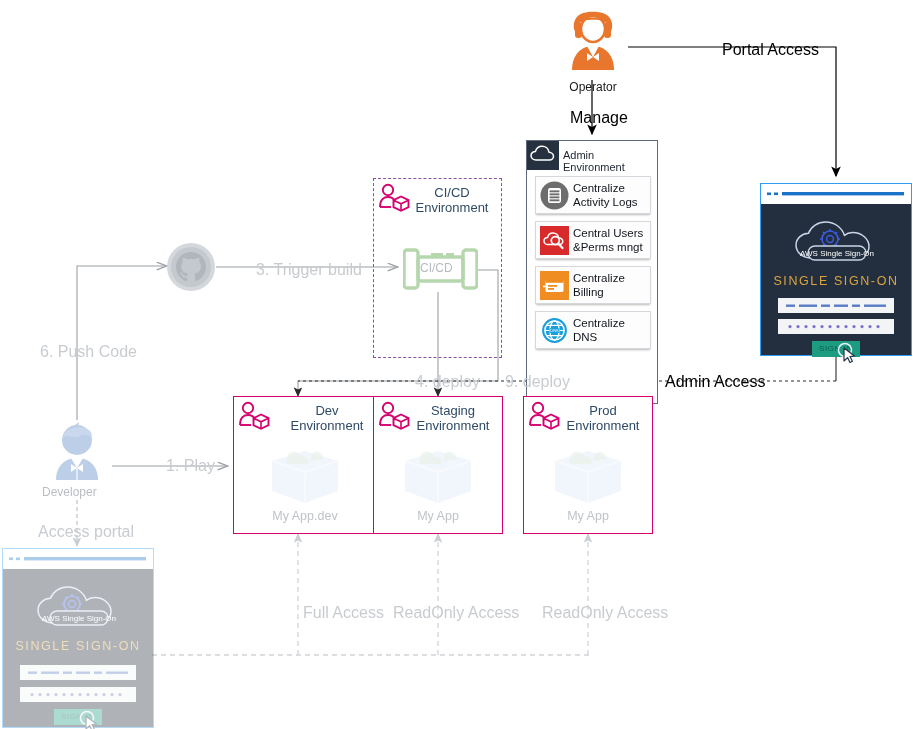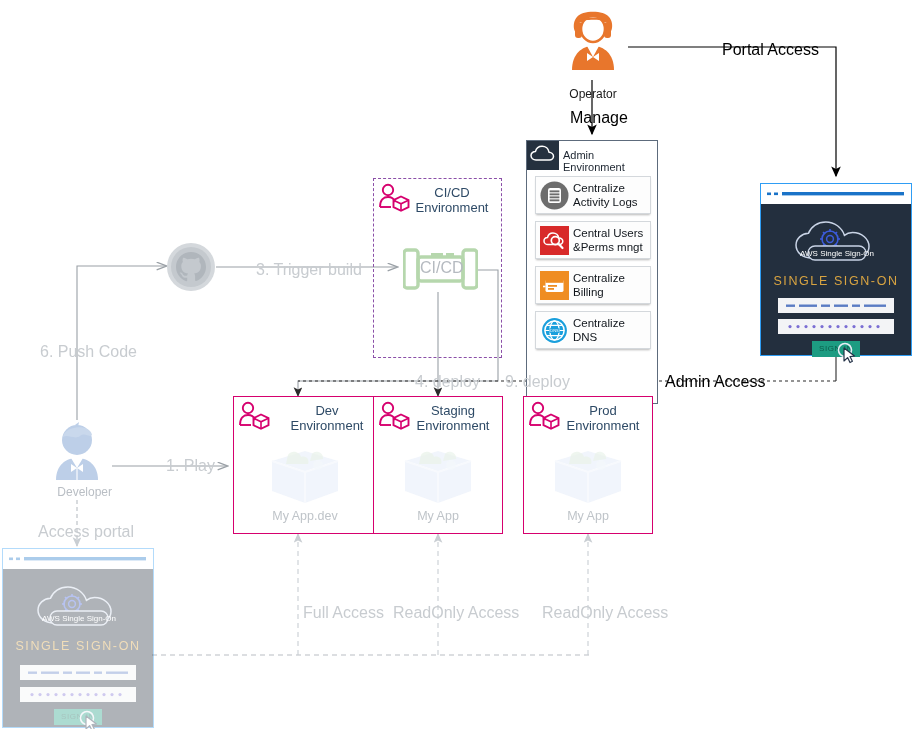--- a/index.html
+++ b/index.html
@@ -38,28 +38,28 @@
     width: 913px; height: 729px;
     pointer-events: none;
   }
 
   
   #operator-group { left: 558px; top: 8px; width: 70px; }
   #operator-label {
     text-align: center;
     font-size: 12px;
     color: #1a1a1a;
-    margin-top: 13px;
+    margin-top: 6px;
     width: 70px;
   }
 
   
   #developer-group { left: 42px; top: 420px; width: 70px; }
   #developer-label {
-    text-align: right;
+    text-align: left;
     font-size: 12px;
     color: #b9bec4;
     margin-top: 1px;
     width: 70px;
   }
 
   
   #github-icon { left: 166px; top: 242px; width: 50px; height: 50px; }
 
   
@@ -76,21 +76,21 @@
     right: 6px; top: 6px;
     text-align: center;
     font-size: 13px;
     line-height: 15px;
     color: #2e4a66;
     width: 86px;
   }
   #cicd-pipeline { left: 403px; top: 246px; width: 75px; height: 46px; }
   #cicd-text {
     left: 420px; top: 261px;
-    font-size: 16px;
+    font-size: 12px;
     color: #b5bac0;
   }
 
   
   .acct-env {
     position: absolute;
     border: 1.6px solid #d6006e;
     box-sizing: border-box;
     background: #ffffff;
   }

